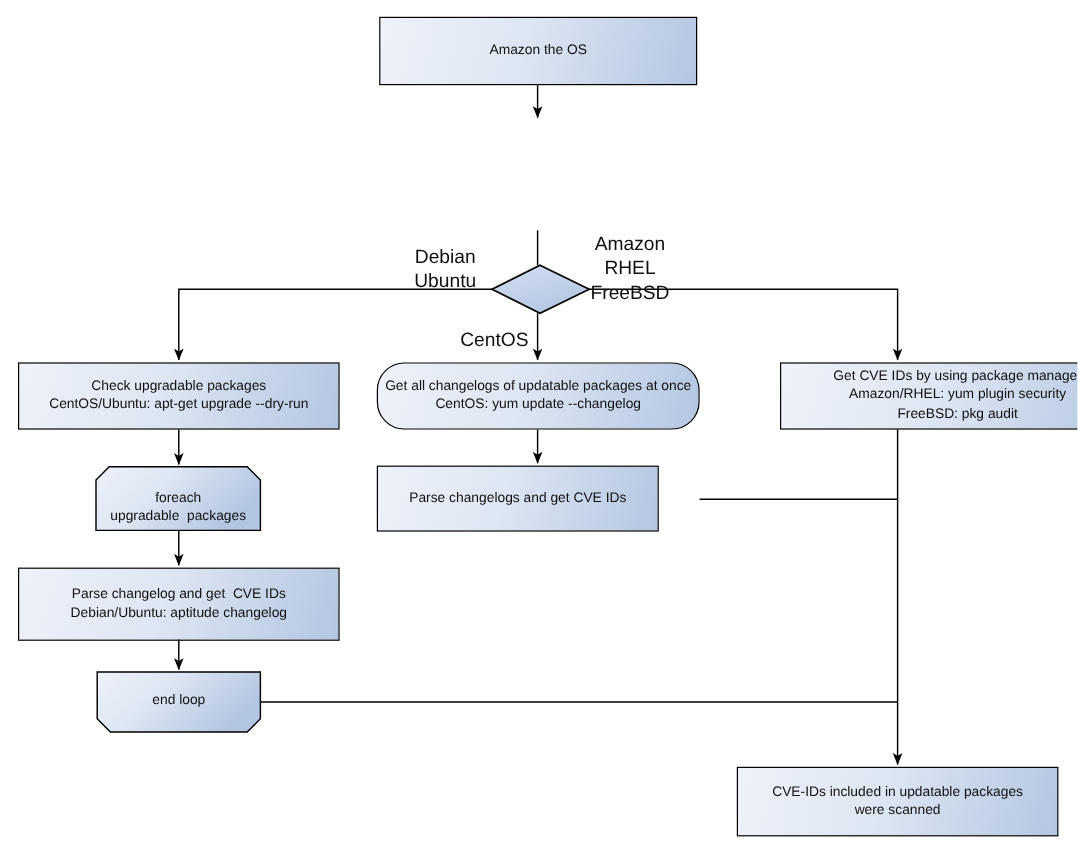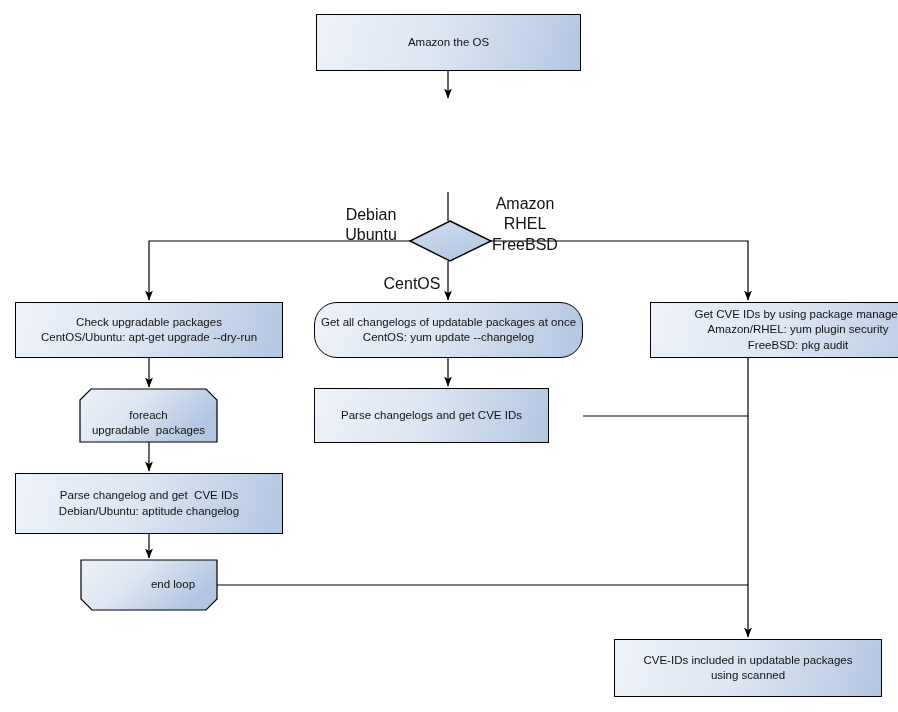--- a/index.html
+++ b/index.html
@@ -104,26 +104,26 @@
   <div class="node" style="left:314px; top:302px; width:269px; height:56px;border-radius:23px;">Get all changelogs of updatable packages at once
 CentOS: yum update --changelog</div>
 
   <div class="node" style="left:314px; top:388px; width:235px; height:55px;text-align:center;">Parse changelogs and get CVE IDs</div>
 
   <div class="node" style="left:614px; top:302px; width:296px; height:56px;margin-left:36px;">Get CVE IDs by using package manager
 Amazon/RHEL: yum plugin security
 FreeBSD: pkg audit</div>
 
   <div class="node" style="left:614px; top:639px; width:268px; height:58px;">CVE-IDs included in updatable packages
-using scanned</div>
+were scanned</div>
 
   <div class="shape-label" style="left:80px; top:389px; width:137px; height:68px;border-radius:24px;">foreach
 upgradable  packages</div>
 
-  <div class="shape-label" style="left:81px; top:560px; width:136px; height:50px;margin-left:24px;">end loop</div>
+  <div class="shape-label" style="left:81px; top:560px; width:136px; height:50px;">end loop</div>
 
   <div class="edge-label" style="left:331px; top:205px; width:80px;">Debian
 Ubuntu</div>
 
   <div class="edge-label" style="left:485px; top:194px; width:80px;">Amazon
 RHEL
 FreeBSD</div>
 
   <div class="edge-label" style="left:382px; top:274px; width:60px;">CentOS</div>
 

